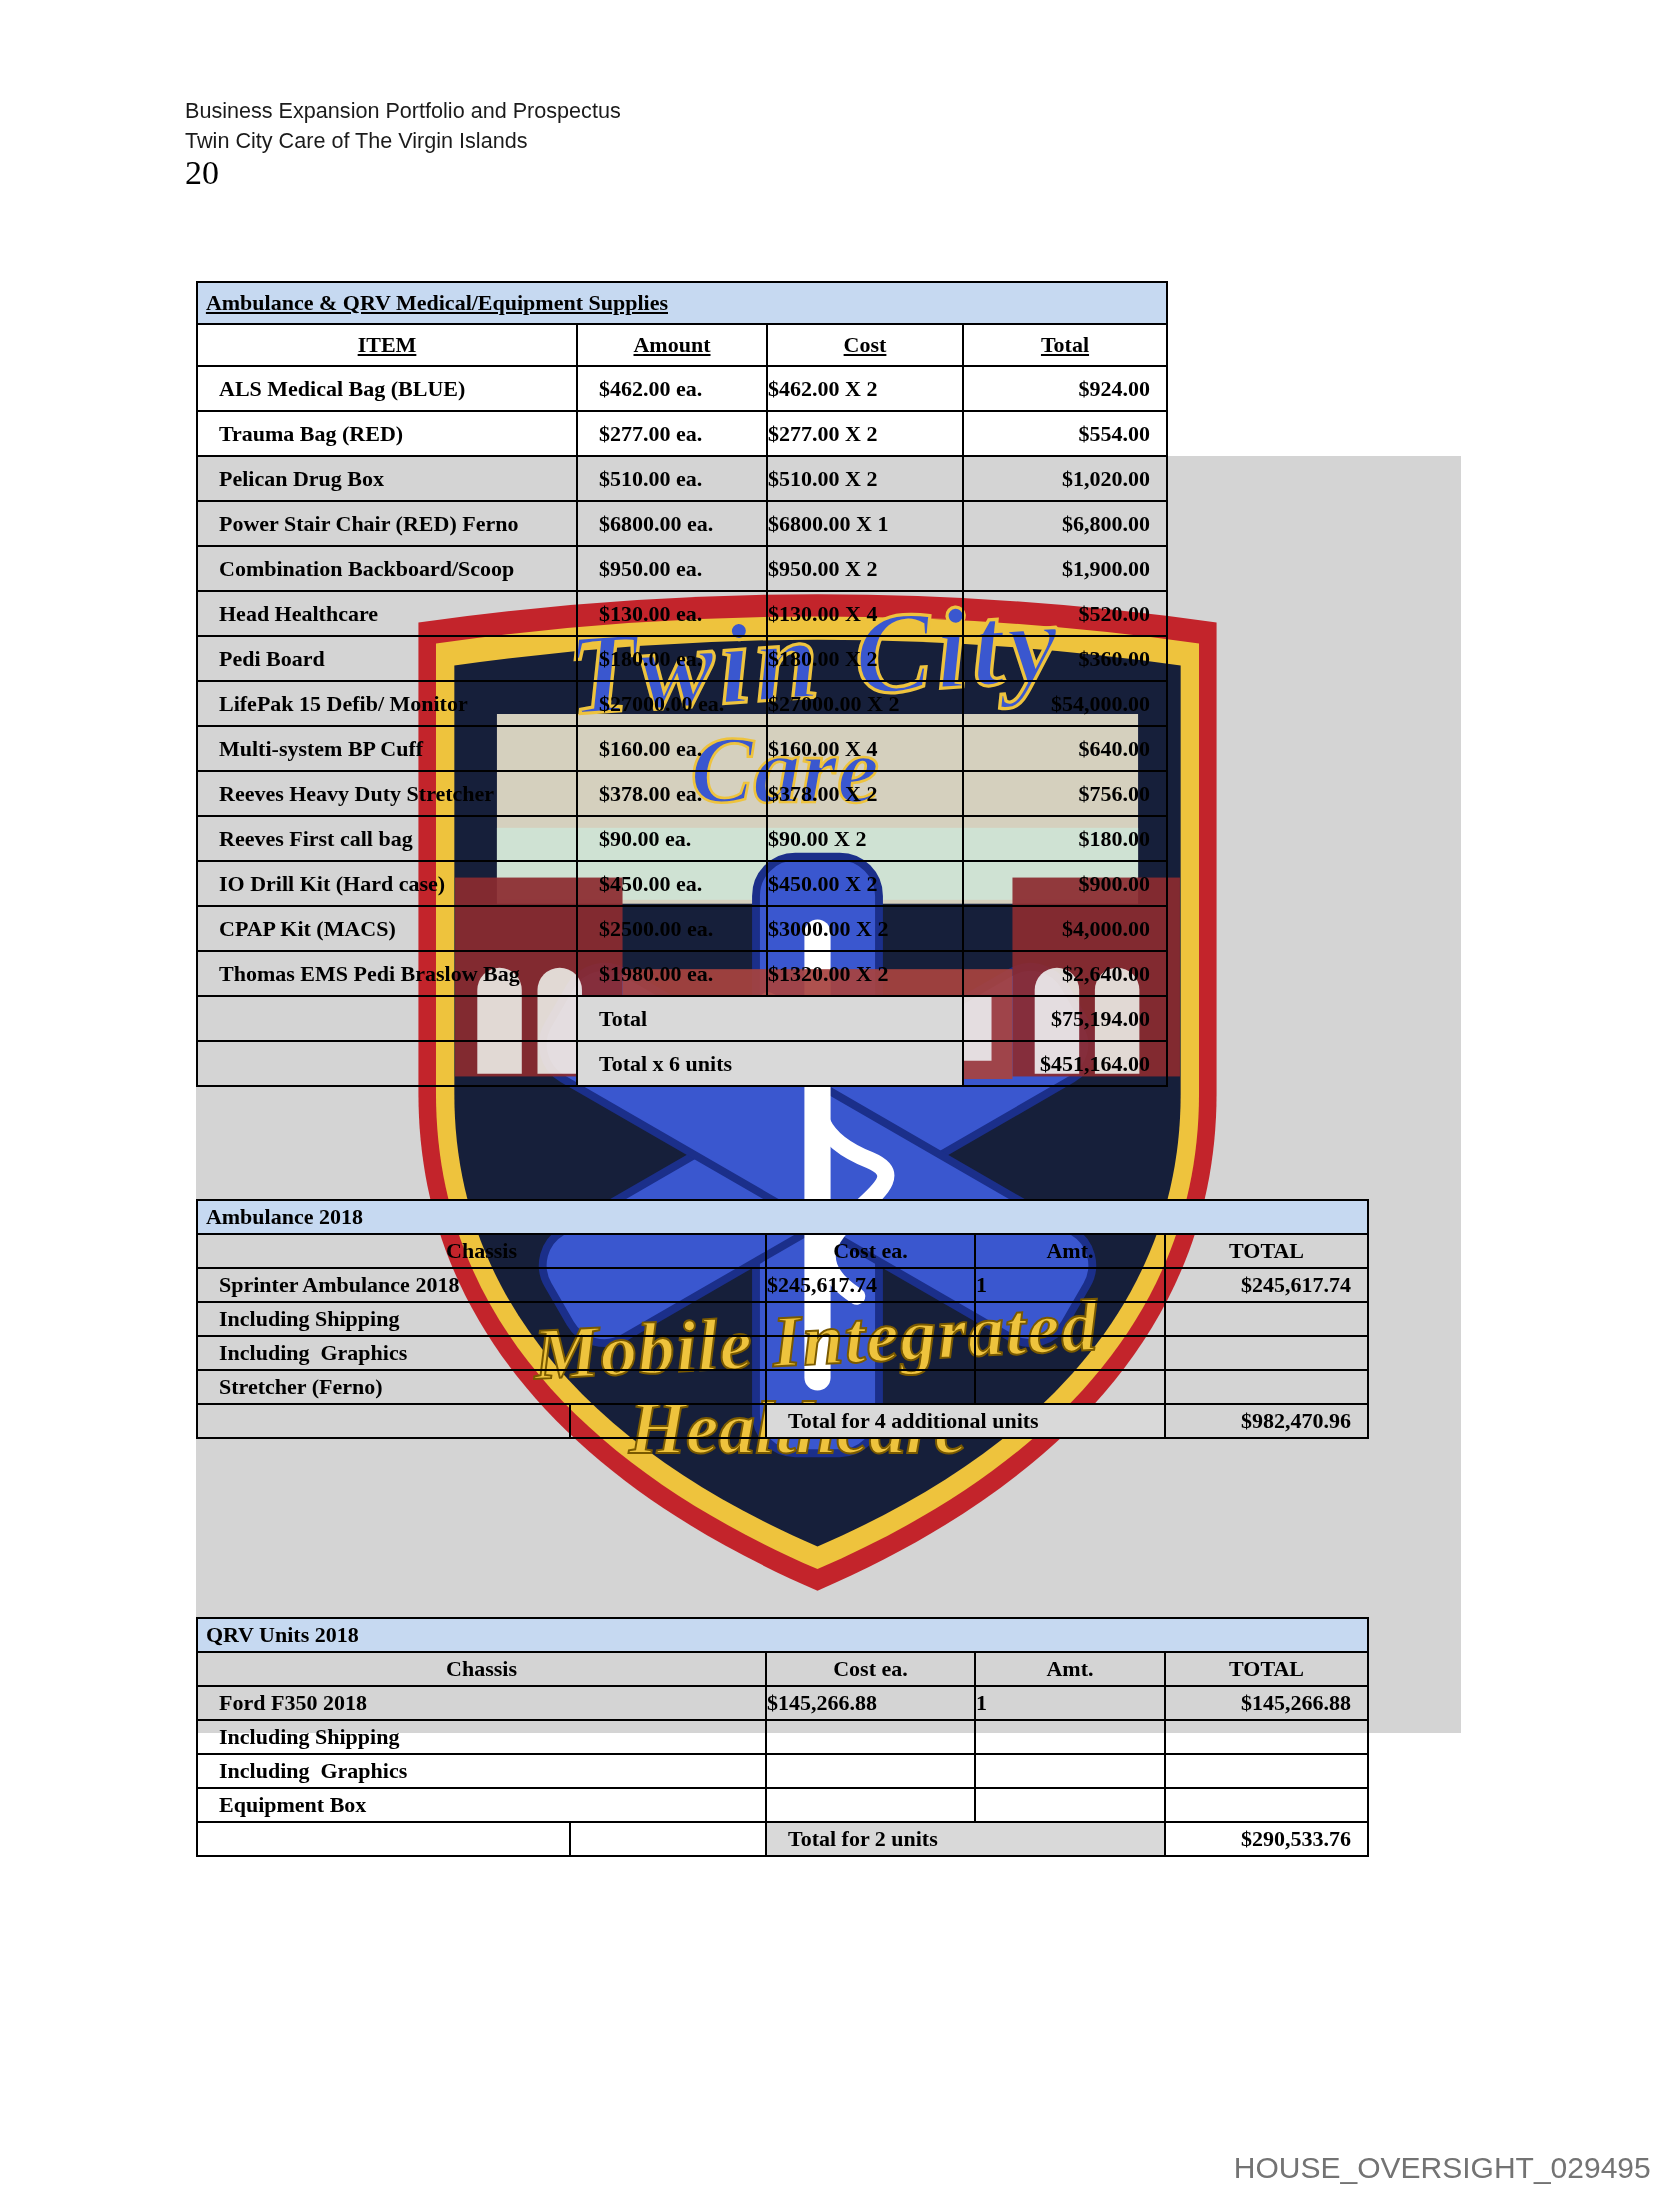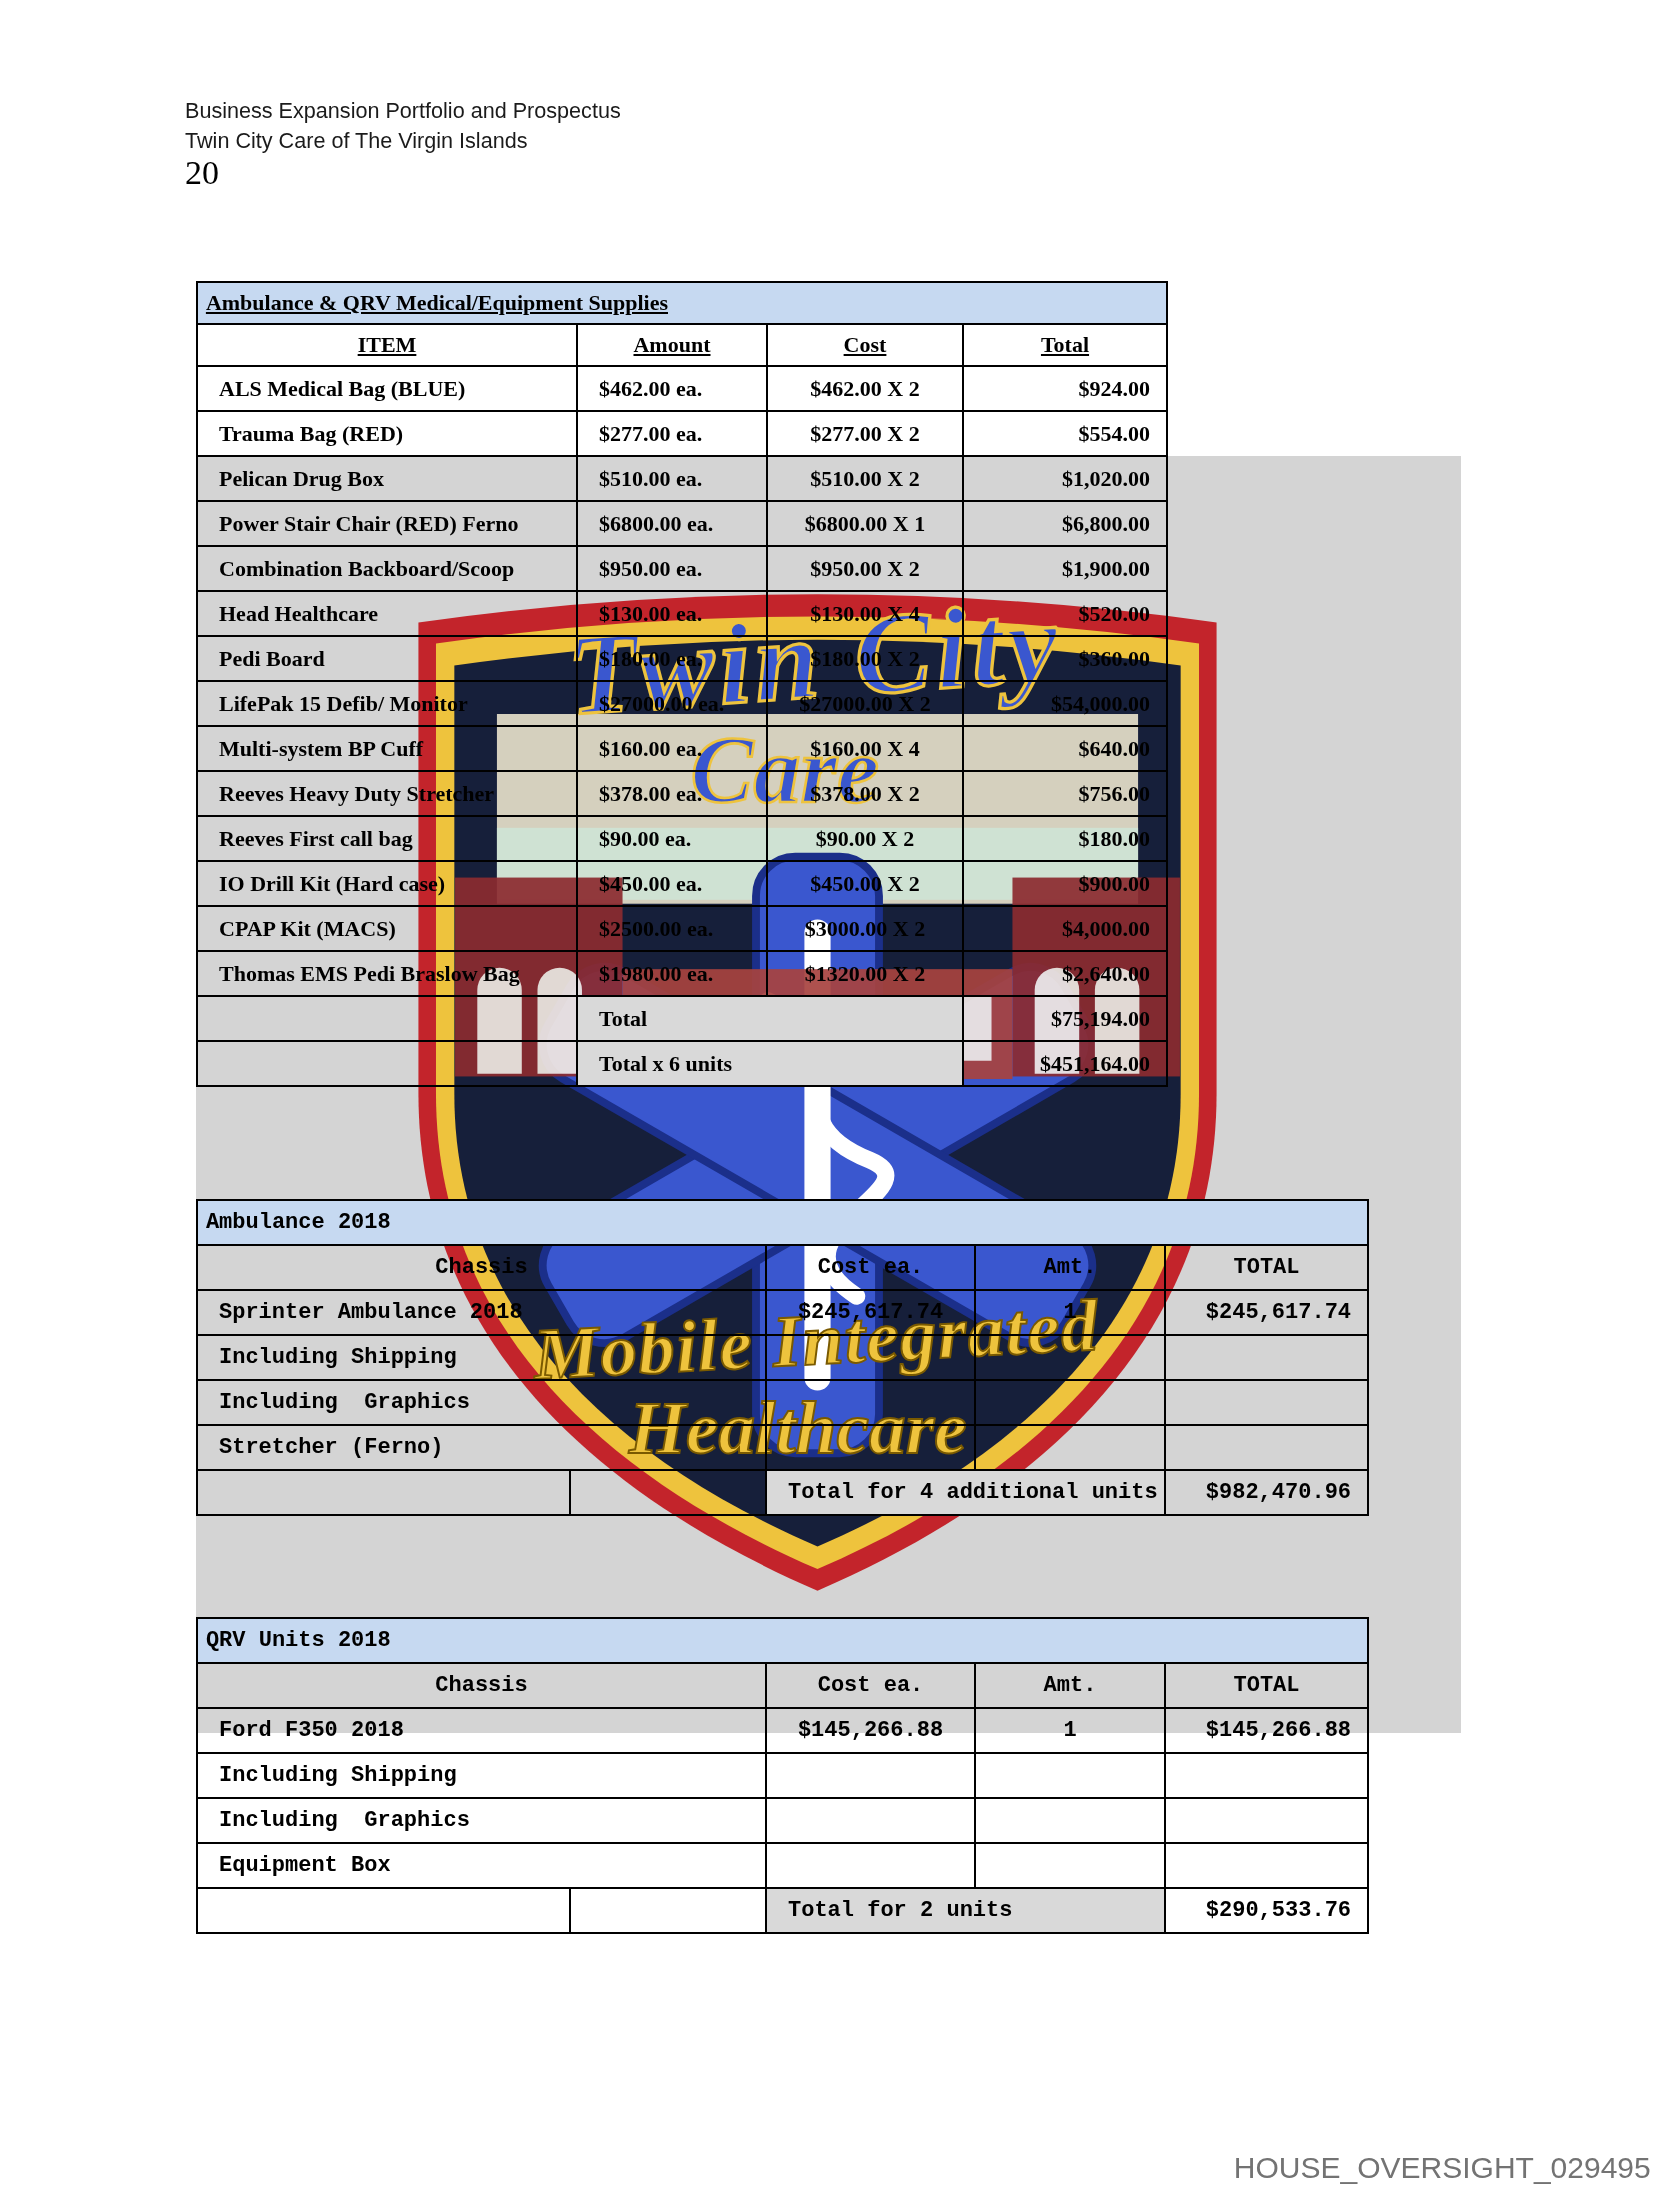--- a/index.html
+++ b/index.html
@@ -28,26 +28,26 @@
   .tbl td, .tbl th {
     border:2px solid #000; font-size:22px; font-weight:bold;
     vertical-align:middle; white-space:pre-wrap; overflow:hidden;
   }
   .t1 { left:196px; top:281px;  width:969px; }
   .t2 { left:196px; top:1199px; width:1172px; }
   .t3 { left:196px; top:1617px; width:1172px; }
 
   .t1 tr { height:45px; }
   .t1 tr.title-row, .t1 tr.head-row { height:42px;text-decoration:underline; }
-  .t2 tr, .t3 tr { height:45px;font-family:Liberation Mono, monospace; }
+  .t2 tr, .t3 tr { height:34px; }
 
   .title-cell { background:var(--title-bg,#c6d9f1); text-align:left; padding-left:7.9px; }
   th { text-align:center; }
   .c-left  { text-align:left;  padding-left:21px; }
-  .c-mid   { text-align:center;margin-left:33px; }
+  .c-mid   { text-align:left;margin-left:33px; }
   .c-right { text-align:right; padding-right:16px; }
   .shaded  { background:var(--shade,#d9d9d9); }
 
   .footer {
     position:absolute; top:2151px; right:18.3px; z-index:2;
     font-family:"Liberation Sans", sans-serif; font-size:30px; color:#737373;
   }
 </style>
 </head>
 <body>

